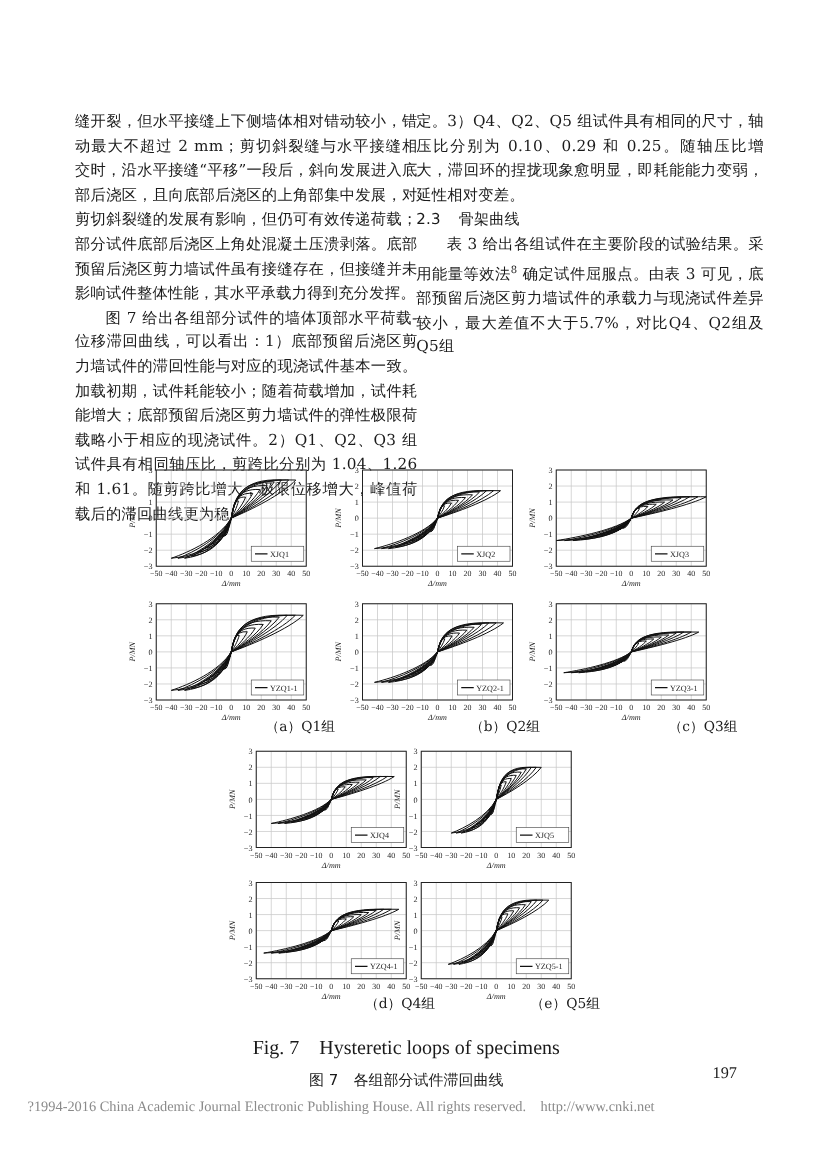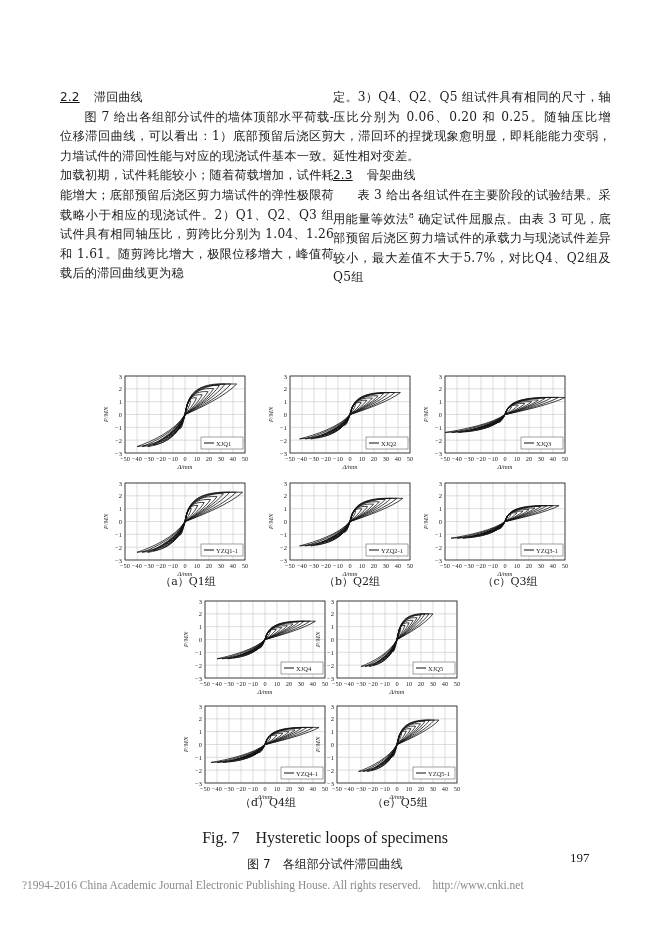--- a/index.html
+++ b/index.html
@@ -2,42 +2,40 @@
 <html><head>
 <meta charset="utf-8">
 <style>
   html, body { margin:0; padding:0; }
   body { width:650px; height:925px; background:#ffffff; position:relative; overflow:hidden;
          font-family:"DejaVu Serif", "Liberation Serif", serif; color:#1a1a1a; }
   .col { position:absolute; font-size:12.2px; line-height:19.6px; letter-spacing:0.2px; text-align:justify; }
   .col p { margin:0; }
   .indent { text-indent:2em; }
   .sec { font-family:"DejaVu Sans", "Liberation Sans", sans-serif; font-size:12px; }
-  .sec .num { display:inline-block; width:34px;text-decoration:underline; }
+  .sec .num { display:inline-block; width:34px; }
   #colL { left:60px; top:88px; width:274px; }
   #colR { left:333px; top:88px; width:278px; }
   .plot { position:absolute; }
   .plot svg { display:block; }
-  .subcap { position:absolute; font-size:11px; text-align:center; width:160px; }
+  .subcap { position:absolute; font-size:11px; text-align:right; width:160px; }
   .figcap { position:absolute; left:0; width:650px; text-align:center; }
   #pagenum { position:absolute; left:570px; top:850px; font-size:13px; font-family:"Liberation Serif", serif; }
   #footer { position:absolute; left:22px; top:878px; font-size:11.5px; color:#8a8a8a; font-family:"Liberation Serif", serif; }
 </style>
 </head>
 <body>
 
 <div id="colL" class="col">
-  <div class="sec">
-    <span class="num">2.2</span><span>滞回曲线</span>
-  </div>
+  <p>缝开裂，但水平接缝上下侧墙体相对错动较小，错动最大不超过 2 mm；剪切斜裂缝与水平接缝相交时，沿水平接缝“平移”一段后，斜向发展进入底部后浇区，且向底部后浇区的上角部集中发展，对剪切斜裂缝的发展有影响，但仍可有效传递荷载；部分试件底部后浇区上角处混凝土压溃剥落。底部预留后浇区剪力墙试件虽有接缝存在，但接缝并未影响试件整体性能，其水平承载力得到充分发挥。</p>
   <p class="indent">图 7 给出各组部分试件的墙体顶部水平荷载-位移滞回曲线，可以看出：1）底部预留后浇区剪力墙试件的滞回性能与对应的现浇试件基本一致。加载初期，试件耗能较小；随着荷载增加，试件耗能增大；底部预留后浇区剪力墙试件的弹性极限荷载略小于相应的现浇试件。2）Q1、Q2、Q3 组试件具有相同轴压比，剪跨比分别为 1.04、1.26 和 1.61。随剪跨比增大，极限位移增大，峰值荷载后的滞回曲线更为稳</p>
 </div>
 
 <div id="colR" class="col">
-  <p>定。3）Q4、Q2、Q5 组试件具有相同的尺寸，轴压比分别为 0.06、0.20 和 0.25。随轴压比增大，滞回环的捏拢现象愈明显，即耗能能力变弱，延性相对变差。</p>
+  <p>定。3）Q4、Q2、Q5 组试件具有相同的尺寸，轴压比分别为 0.10、0.29 和 0.25。随轴压比增大，滞回环的捏拢现象愈明显，即耗能能力变弱，延性相对变差。</p>
   <div class="sec">
     <span class="num">2.3</span><span>骨架曲线</span>
   </div>
   <p class="indent"><span>表 3 给出各组试件在主要阶段的试验结果。采用能量等效法</span><sup style="font-size:8px">8</sup><span> 确定试件屈服点。由表 3 可见，底部预留后浇区剪力墙试件的承载力与现浇试件差异较小，最大差值不大于5.7%，对比Q4、Q2组及Q5组</span></p>
 </div>
 
 <div>
   <div class="plot" style="left:100px;top:368px;">
       <svg width="160" height="105" viewBox="0 0 160 105">
         <line x1="25" x2="25" y1="8" y2="85" stroke="#c8c8c8" stroke-width="0.6"></line>

